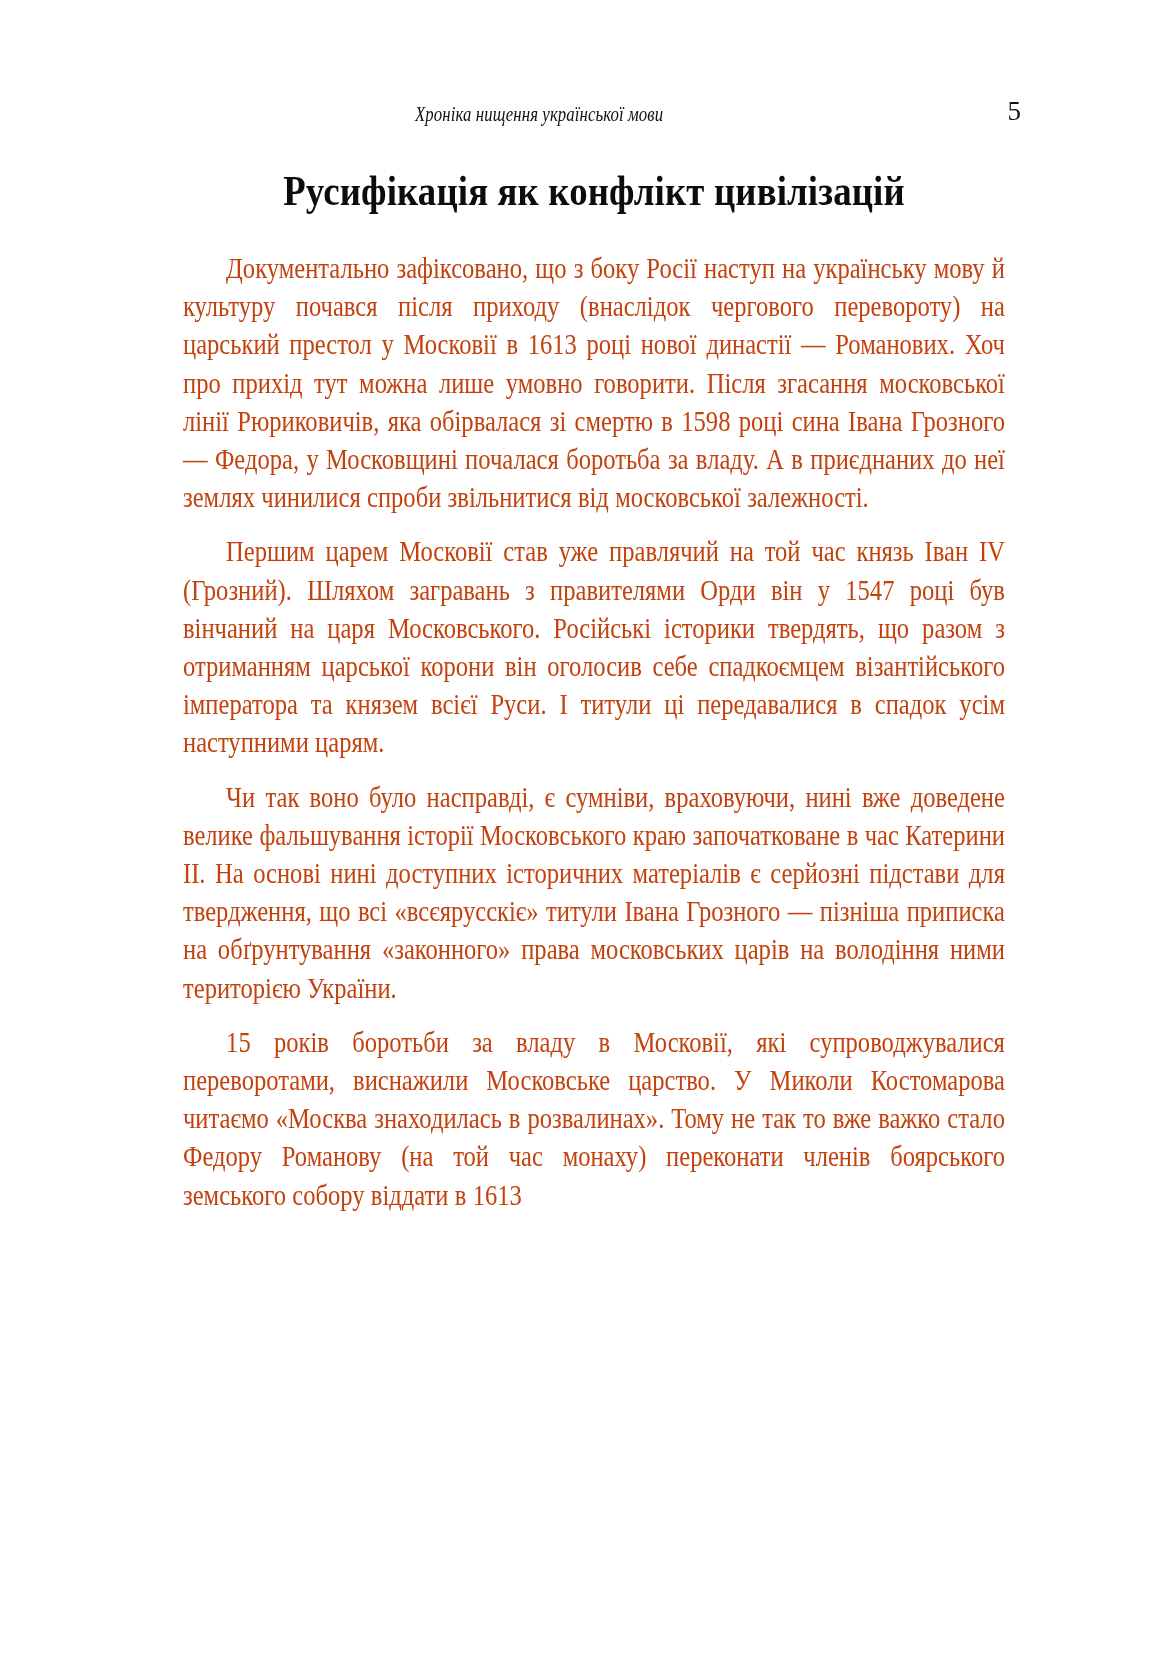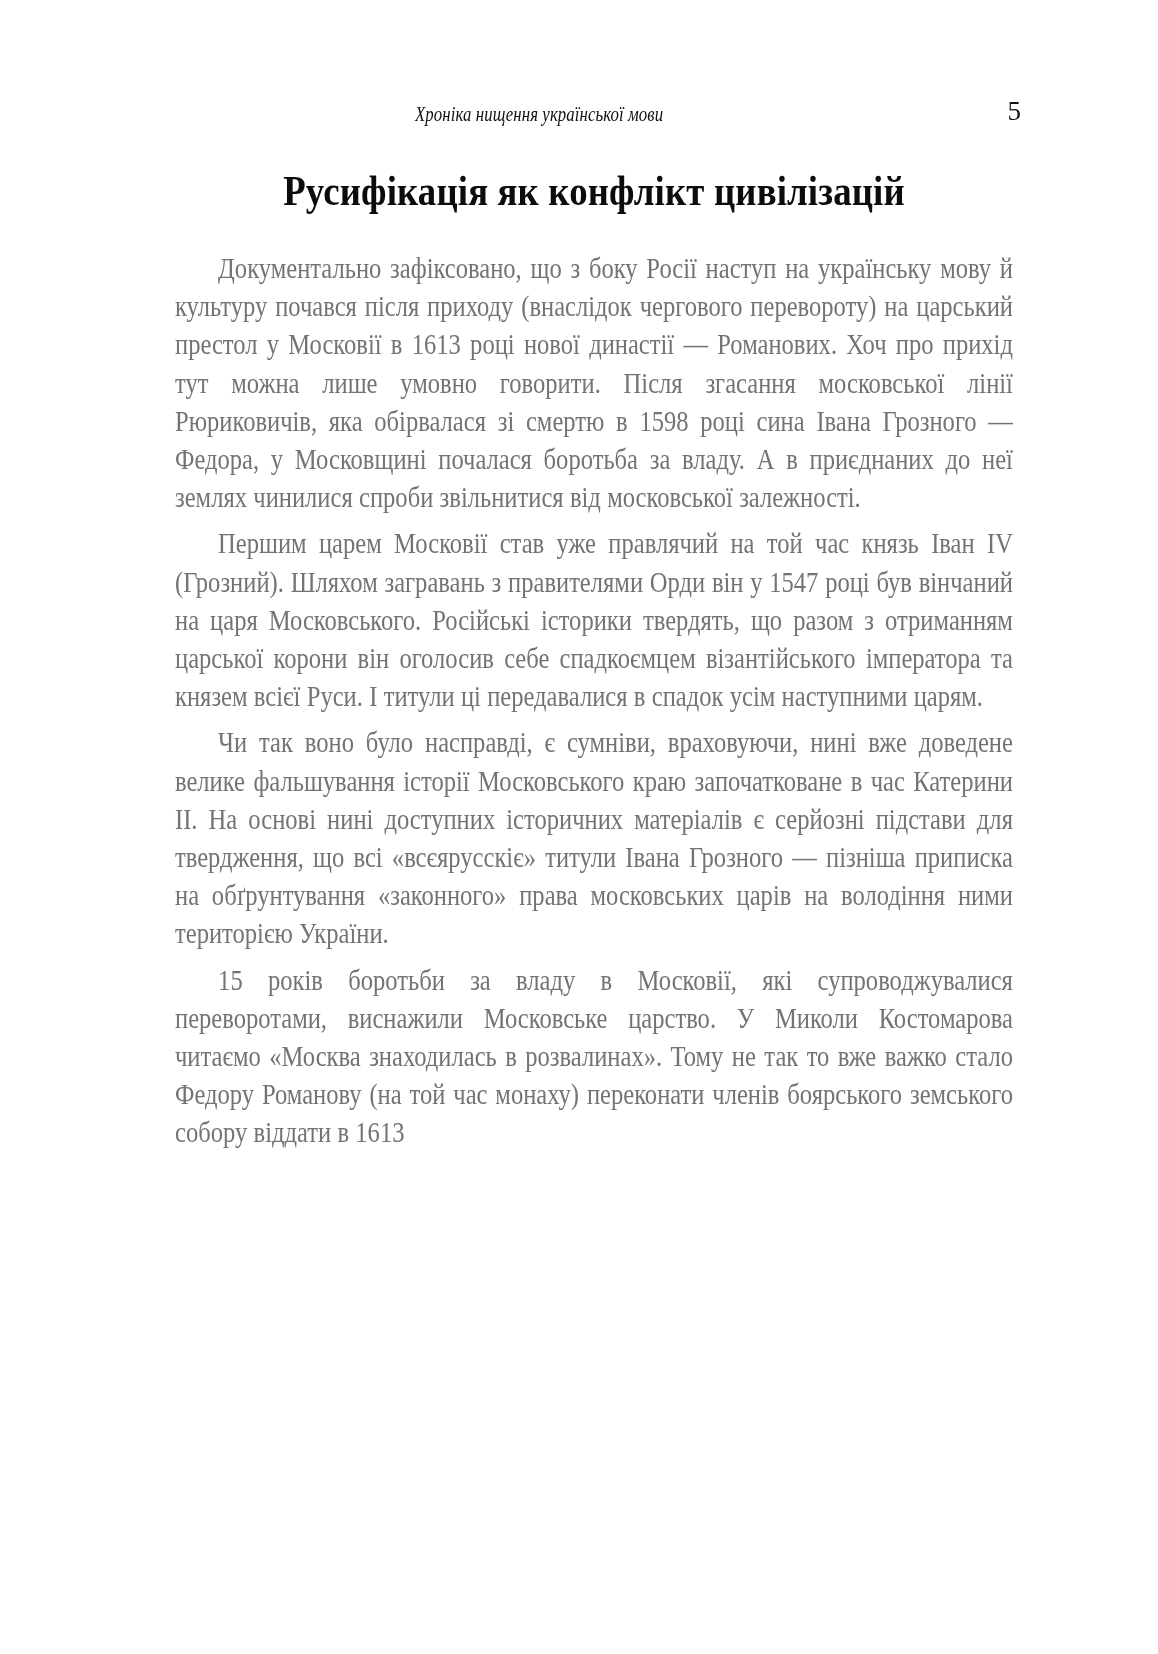--- a/index.html
+++ b/index.html
@@ -69,27 +69,27 @@
     white-space: nowrap;
     color: #0c0c0c;
   }
 
   
   .body-copy {
     margin-top: 34px;
     width: 100%;
   }
   .body-copy p {
-    margin: 8px;
+    margin: 16px;
     text-align: justify;
     text-justify: inter-word;
     font-size: 28.5px;
     line-height: 38.2px;
     text-indent: 50px;
-    color: #737373;
+    color: #c2410c;
     -webkit-hyphens: none;
     hyphens: none;
     word-spacing: 0.2px;
   }
   
   .squeeze {
     display: block;
     transform: scaleX(0.862);
     transform-origin: left top;
     width: 116.0%;

